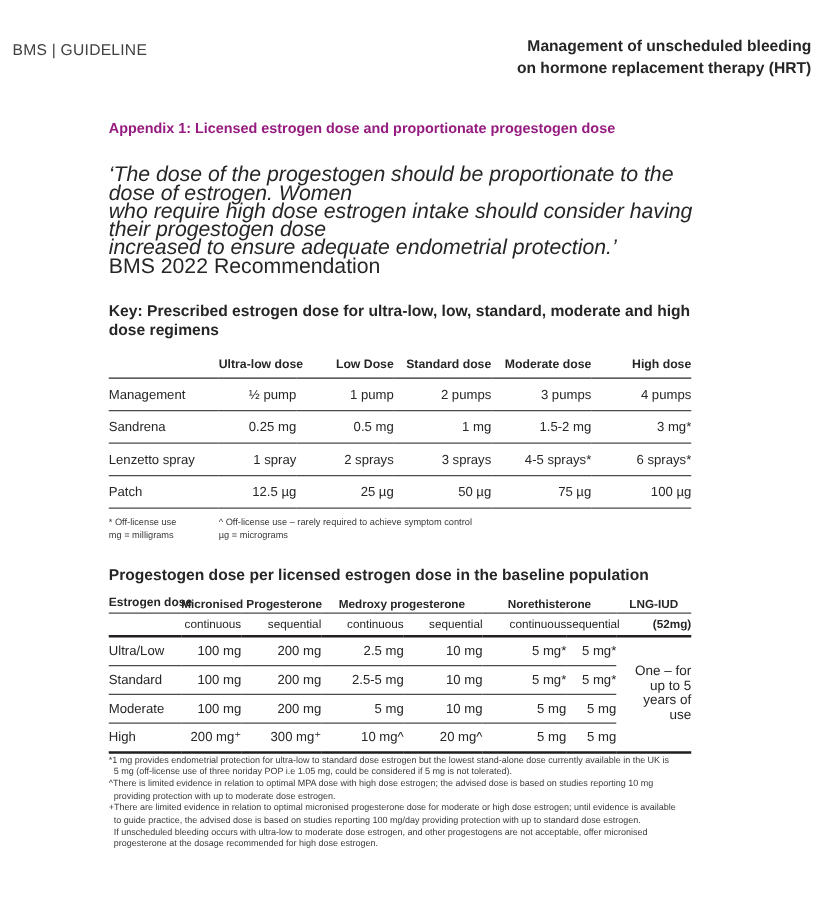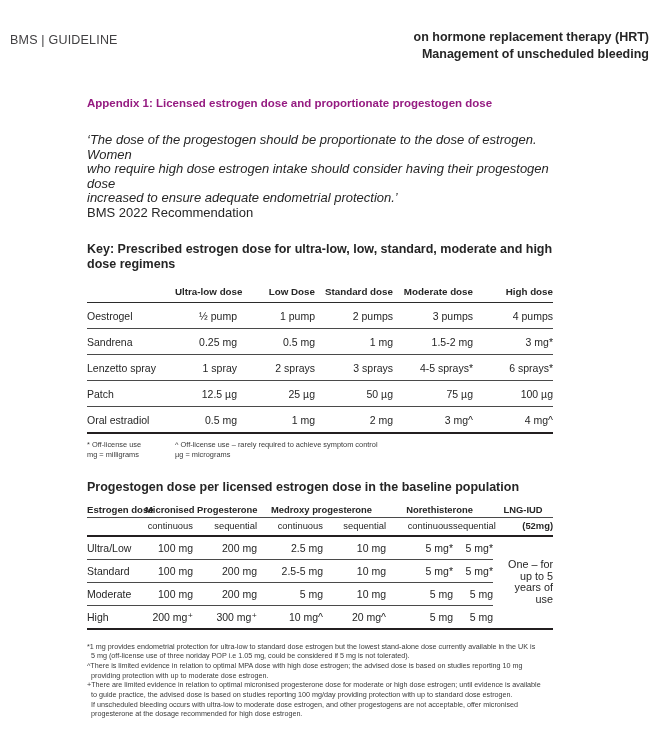--- a/index.html
+++ b/index.html
@@ -14,21 +14,21 @@
   }
   .doc-title {
     position:absolute; right:8px; top:29px; text-align:right;
     font-weight:bold; font-size:12.5px; line-height:1.32; color:#262626;
   }
   .content { position:absolute; left:87px; top:97px; width:480px; }
 
   .appendix-title {
     margin:0; font-size:11.5px; font-weight:bold; color:#951b81;
   }
-  .quote { margin-top:24px; font-size:13px; line-height:14.6px; }
+  .quote { margin-top:24px; font-size:17px; line-height:14.6px; }
   .q-line { font-style:italic; }
   .q-attrib { font-style:normal; }
 
   .key-heading {
     margin:21px 0 0 0; font-size:12.5px; font-weight:bold; line-height:15.5px;
   }
 
   table { border-collapse:collapse; table-layout:fixed; }
   th, td { white-space:nowrap; }
 
@@ -72,33 +72,33 @@
     font-size:10.5px; text-align:right; padding:5px 0 5px 0;
     border-bottom:1px solid #4a4a4a;
   }
   .t2 td.lbl { text-align:left; }
   .t2 tr.last td { border-bottom:none; }
   .t2 td.lng-cell {
     border-bottom:none; vertical-align:middle; text-align:right;
     white-space:normal; line-height:11.5px; padding:0 0 0 12px; font-size:10.8px;margin-top:31px;
   }
 
-  .fn2 { margin-top:12px; font-size:7.2px; line-height:9.7px; color:#3a3a3a; }
+  .fn2 { margin-top:0; font-size:7.2px; line-height:9.7px; color:#3a3a3a; }
   .fn2 .cont { padding-left:4px; }
 </style>
 </head>
 <body>
 
 <div class="page">
 
   <div class="brand">BMS | GUIDELINE</div>
 
   <div class="doc-title">
+    <div>Management of unscheduled bleeding</div>
     <div>on hormone replacement therapy (HRT)</div>
-    <div>Management of unscheduled bleeding</div>
   </div>
 
   <div class="content">
 
     <h1 class="appendix-title">Appendix 1: Licensed estrogen dose and proportionate progestogen dose</h1>
 
     <div class="quote">
       <div class="q-line">‘The dose of the progestogen should be proportionate to the dose of estrogen. Women</div>
       <div class="q-line">who require high dose estrogen intake should consider having their progestogen dose</div>
       <div class="q-line">increased to ensure adequate endometrial protection.’</div>
@@ -124,21 +124,21 @@
           <th class="lbl"></th>
           <th>Ultra-low dose</th>
           <th>Low Dose</th>
           <th>Standard dose</th>
           <th>Moderate dose</th>
           <th>High dose</th>
         </tr>
       </thead>
       <tbody>
         <tr>
-          <td class="lbl">Oestrogel</td>
+          <td class="lbl">Management</td>
           <td>½ pump</td>
           <td>1 pump</td>
           <td>2 pumps</td>
           <td>3 pumps</td>
           <td>4 pumps</td>
         </tr>
         <tr>
           <td class="lbl">Sandrena</td>
           <td>0.25 mg</td>
           <td>0.5 mg</td>
@@ -154,28 +154,20 @@
           <td>4-5 sprays*</td>
           <td>6 sprays*</td>
         </tr>
         <tr>
           <td class="lbl">Patch</td>
           <td>12.5 µg</td>
           <td>25 µg</td>
           <td>50 µg</td>
           <td>75 µg</td>
           <td>100 µg</td>
-        </tr>
-        <tr class="last">
-          <td class="lbl">Oral estradiol</td>
-          <td>0.5 mg</td>
-          <td>1 mg</td>
-          <td>2 mg</td>
-          <td>3 mg^</td>
-          <td>4 mg^</td>
         </tr>
       </tbody>
     </table>
 
     <div class="fn1">
       <div>* Off-license use</div>
       <div>^ Off-license use – rarely required to achieve symptom control</div>
       <div>mg = milligrams</div>
       <div>µg = micrograms</div>
     </div>

